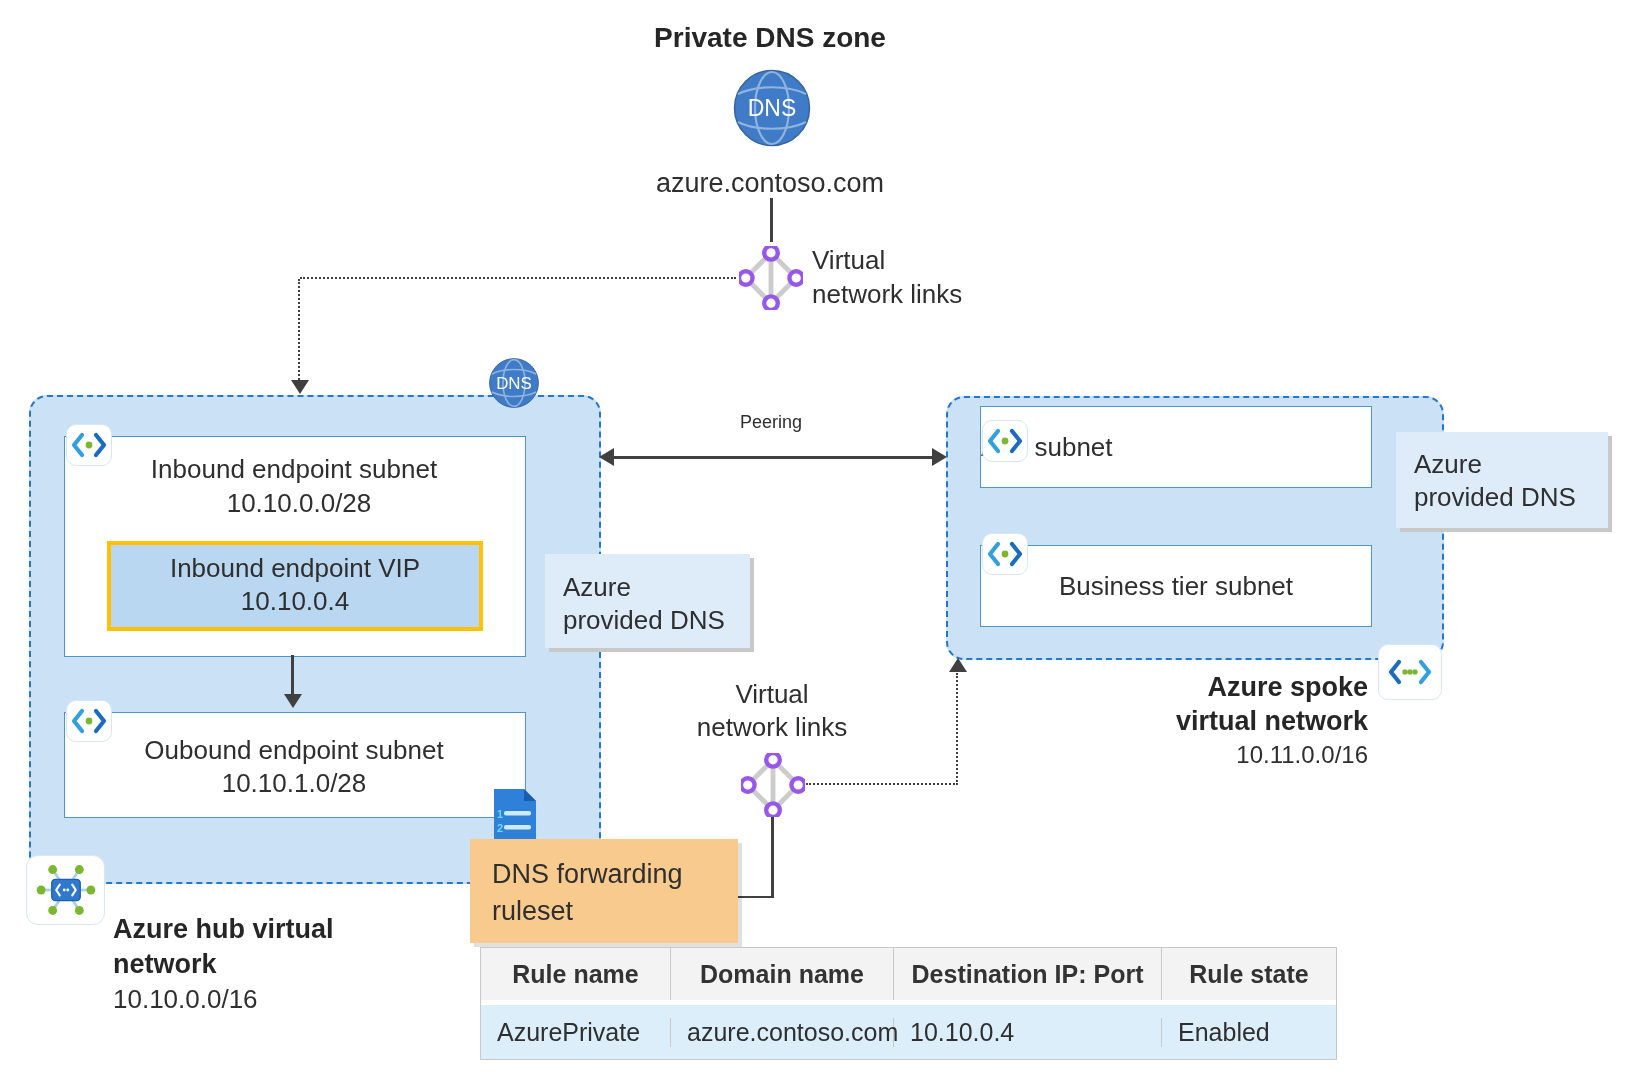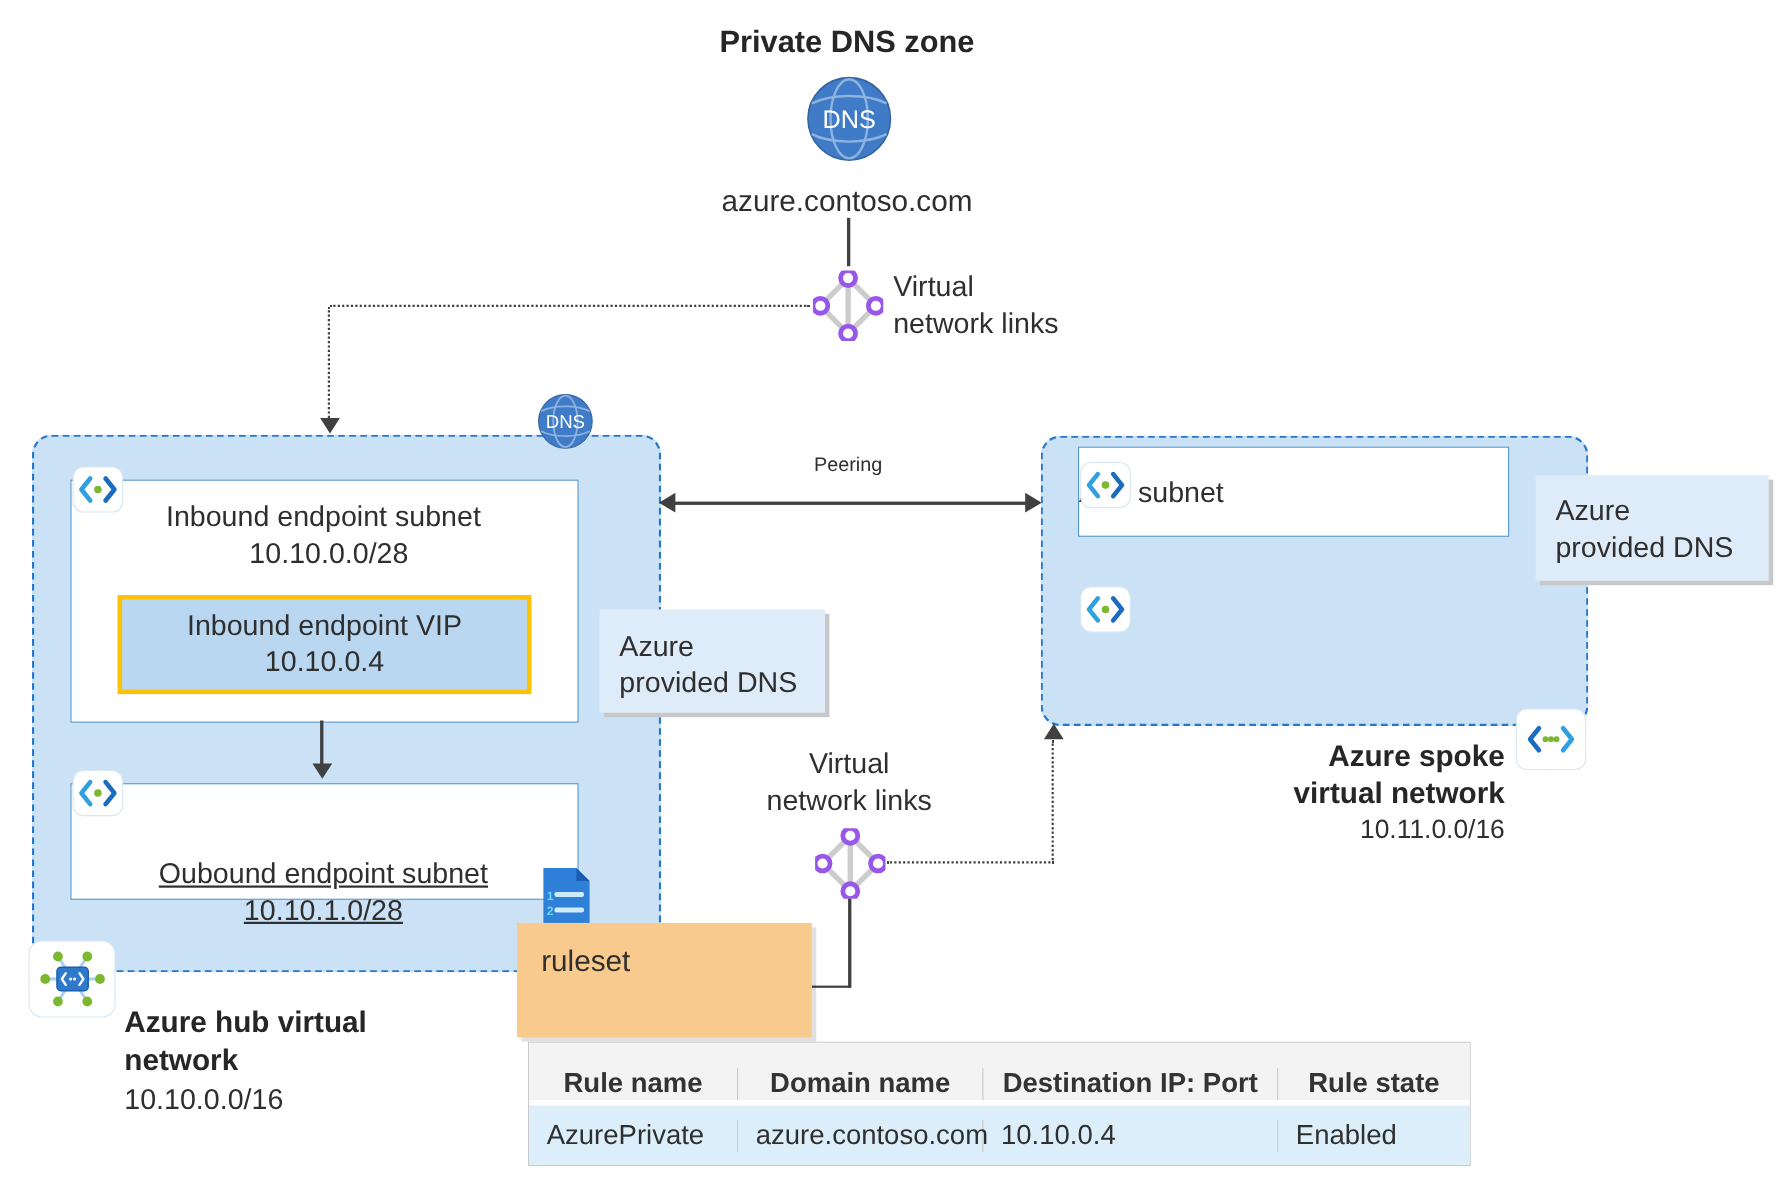--- a/index.html
+++ b/index.html
@@ -118,21 +118,21 @@
   <div class="abs arr arr-down" style="left:284px;top:694px;"></div>
 
   <div class="abs whitebox" style="left:64px;top:712px;width:460px;height:104px;"></div>
   <div class="abs iconcard" style="left:66px;top:700px;width:44px;height:40px;">
     <svg width="40" height="34" viewBox="0 0 40 34">
       <polyline points="13,7 5,17 13,27" fill="none" stroke="#31a0df" stroke-width="4.2" stroke-linecap="round" stroke-linejoin="round"></polyline>
       <polyline points="27,7 35,17 27,27" fill="none" stroke="#1a6cbf" stroke-width="4.2" stroke-linecap="round" stroke-linejoin="round"></polyline>
       <circle cx="20" cy="17" r="3.4" fill="#7cb82f"></circle>
     </svg>
   </div>
-  <div class="abs ctr" style="left:64px;top:778px;width:460px;text-decoration:underline;">
+  <div class="abs ctr" style="left:64px;top:734px;width:460px;">
     <div class="lbl">Oubound endpoint subnet</div>
     <div class="lbl">10.10.1.0/28</div>
   </div>
 
   <div class="abs iconcard" style="left:26px;top:855px;width:77px;height:68px;border-radius:12px;">
     <svg width="64" height="60" viewBox="0 0 72 66">
       <g stroke="#a8d0ec" stroke-width="3">
         <line x1="36" y1="33" x2="21" y2="10"></line>
           <line x1="36" y1="33" x2="51" y2="10"></line>
         <line x1="36" y1="33" x2="8" y2="33"></line>
@@ -179,20 +179,23 @@
     <div class="lbl">App subnet</div>
   </div>
   <div class="abs iconcard" style="left:982px;top:420px;width:44px;height:40px;">
     <svg width="40" height="34" viewBox="0 0 40 34">
       <polyline points="13,7 5,17 13,27" fill="none" stroke="#31a0df" stroke-width="4.2" stroke-linecap="round" stroke-linejoin="round"></polyline>
       <polyline points="27,7 35,17 27,27" fill="none" stroke="#1a6cbf" stroke-width="4.2" stroke-linecap="round" stroke-linejoin="round"></polyline>
       <circle cx="20" cy="17" r="3.4" fill="#7cb82f"></circle>
     </svg>
   </div>
 
+  <div class="abs whitebox" style="left:980px;top:545px;width:390px;height:80px;display:flex;align-items:center;justify-content:center;">
+    <div class="lbl">Business tier subnet</div>
+  </div>
   <div class="abs iconcard" style="left:982px;top:533px;width:44px;height:40px;">
     <svg width="40" height="34" viewBox="0 0 40 34">
       <polyline points="13,7 5,17 13,27" fill="none" stroke="#31a0df" stroke-width="4.2" stroke-linecap="round" stroke-linejoin="round"></polyline>
       <polyline points="27,7 35,17 27,27" fill="none" stroke="#1a6cbf" stroke-width="4.2" stroke-linecap="round" stroke-linejoin="round"></polyline>
       <circle cx="20" cy="17" r="3.4" fill="#7cb82f"></circle>
     </svg>
   </div>
 
   <div class="abs bluenote" style="left:1396px;top:432px;width:212px;height:96px;">
     <div style="padding:16px 0 0 18px;">
@@ -250,26 +253,27 @@
       <path d="M3,2 h30 l12,12 v46 h-42 z" fill="#2f80d8"></path>
       <path d="M33,2 l12,12 h-12 z" fill="#1a5cb0"></path>
       <text x="6" y="31" fill="#6fd6f7" font-size="11" font-weight="bold">1</text>
       <rect x="13" y="24" width="27" height="4.5" rx="2" fill="#cdebfa"></rect>
       <text x="6" y="45" fill="#6fd6f7" font-size="11" font-weight="bold">2</text>
       <rect x="13" y="38" width="27" height="4.5" rx="2" fill="#cdebfa"></rect>
     </svg>
   </div>
   <div class="abs orangenote" style="left:470px;top:839px;width:268px;height:104px;">
     <div style="padding:17px 0 0 22px;">
+      <div style="font-size:27px;line-height:37px;">DNS forwarding</div>
       <div style="font-size:27px;line-height:37px;">ruleset</div>
     </div>
   </div>
 
   <div class="abs tbl" style="left:480px;top:947px;width:855px;">
-    <div class="trow thead" style="height:52px;background:#f3f3f3;align-items:flex-end;">
+    <div class="trow thead" style="height:52px;background:#f3f3f3;">
       <div class="tcell" style="width:190px;">Rule name</div>
       <div class="tcell" style="width:223px;">Domain name</div>
       <div class="tcell" style="width:268px;">Destination IP: Port</div>
       <div class="tcell" style="width:174px;">Rule state</div>
     </div>
     <div style="height:5px;background:#ffffff;"></div>
     <div class="trow tdata" style="height:54px;align-items:center;">
       <div class="tcell" style="width:190px;">AzurePrivate</div>
       <div class="tcell" style="width:223px;">azure.contoso.com</div>
       <div class="tcell" style="width:268px;">10.10.0.4</div>

